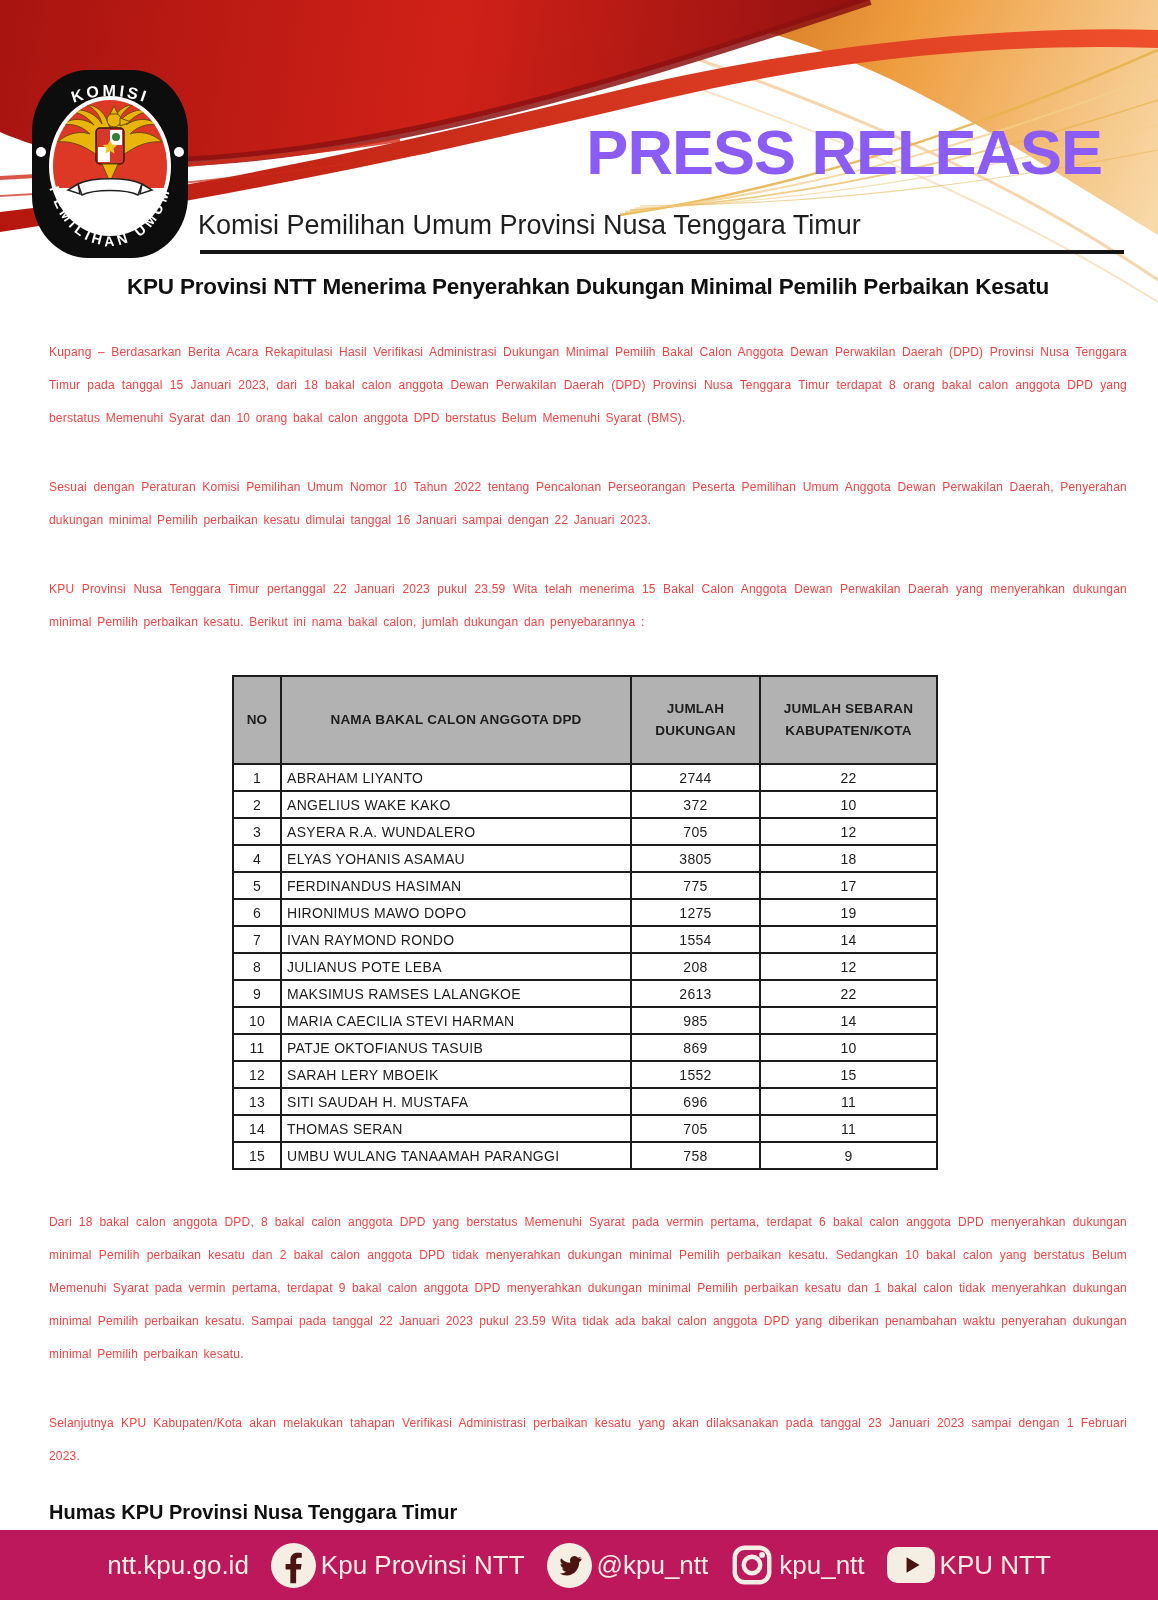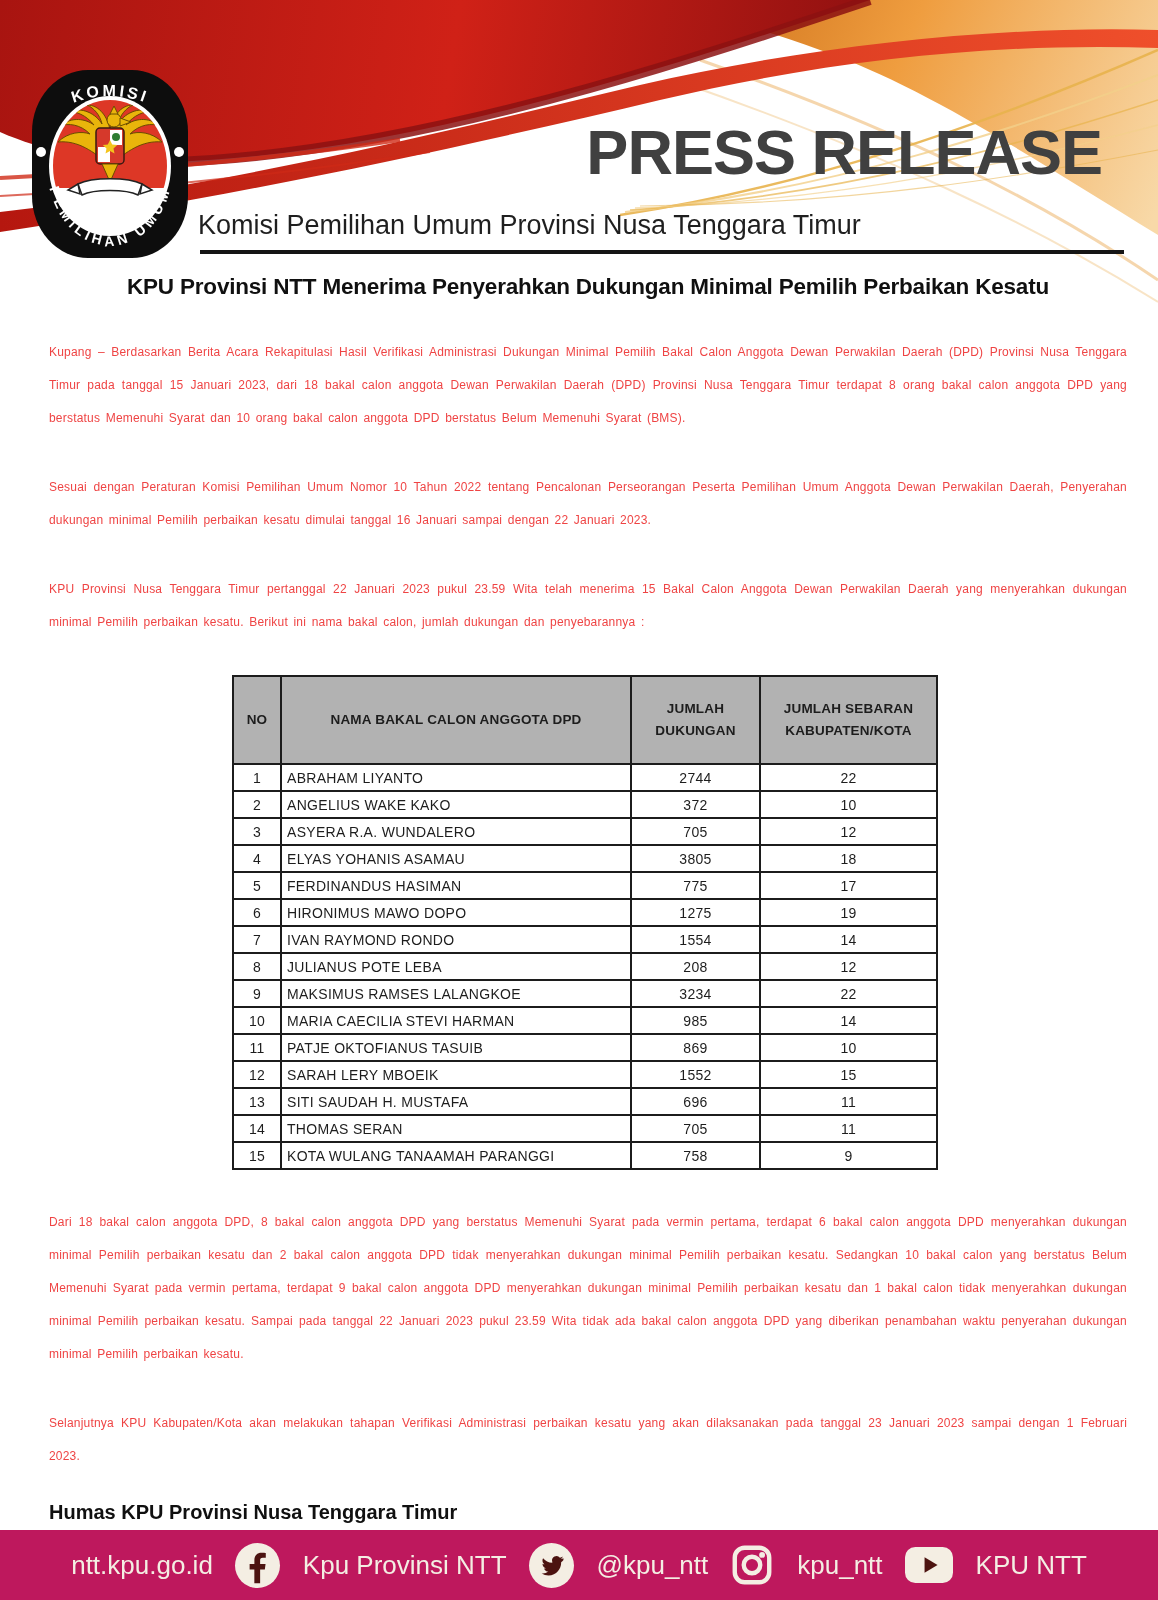--- a/index.html
+++ b/index.html
@@ -5,21 +5,21 @@
   * { margin:0; padding:0; box-sizing:border-box; }
   html,body { width:1158px; height:1600px; background:#fff; font-family:"Liberation Sans", sans-serif; }
   .page { position:relative; width:1158px; height:1600px; background:#fff; overflow:hidden; }
 
   .header-wave { position:absolute; top:0; left:0; width:1158px; height:345px; }
   .kpu-logo { position:absolute; top:68px; left:30px; width:160px; height:192px; }
 
   .press-title {
     position:absolute; top:116px; right:56px;
     font-size:63px; font-weight:bold; letter-spacing:-1px;
-    color:#404040; white-space:nowrap;
+    color:#8b5cf6; white-space:nowrap;
   }
   .subtitle {
     position:absolute; top:210px; left:198px;
     font-size:27px; color:#1f1f1f; white-space:nowrap;
   }
   .header-rule {
     position:absolute; top:250px; left:200px;
     width:924px; height:4px; background:#151515;
   }
 
@@ -59,21 +59,21 @@
     position:absolute; left:0; right:0; bottom:0; height:70px;
     background:#be185d; display:flex; align-items:center; justify-content:center;
     gap:22px; color:#f4eee3; font-size:26px;
   }
   .footer .label { white-space:nowrap; }
   .icon-circle {
     width:45px; height:45px; border-radius:50%; background:#f4eee3;
     display:flex; align-items:center; justify-content:center; flex:0 0 auto;
   }
   .icon-plain { display:flex; align-items:center; flex:0 0 auto; }
-  .social { display:flex; align-items:center; gap:23px; }
+  .social { display:flex; align-items:center; gap:5px; }
 </style>
 </head>
 <body>
 
 <div class="page">
 
   <svg class="header-wave" viewBox="0 0 1158 345" preserveAspectRatio="none">
     <defs>
       <linearGradient id="gOr" gradientUnits="userSpaceOnUse" x1="660" y1="0" x2="1158" y2="210">
         <stop offset="0" stop-color="#c96a14"></stop>
@@ -230,21 +230,21 @@
             </tr>
             <tr>
               <td>8</td>
               <td class="name">JULIANUS POTE LEBA</td>
               <td>208</td>
               <td>12</td>
             </tr>
             <tr>
               <td>9</td>
               <td class="name">MAKSIMUS RAMSES LALANGKOE</td>
-              <td>3234</td>
+              <td>2613</td>
               <td>22</td>
             </tr>
             <tr>
               <td>10</td>
               <td class="name">MARIA CAECILIA STEVI HARMAN</td>
               <td>985</td>
               <td>14</td>
             </tr>
             <tr>
               <td>11</td>
@@ -265,21 +265,21 @@
               <td>11</td>
             </tr>
             <tr>
               <td>14</td>
               <td class="name">THOMAS SERAN</td>
               <td>705</td>
               <td>11</td>
             </tr>
             <tr>
               <td>15</td>
-              <td class="name">KOTA WULANG TANAAMAH PARANGGI</td>
+              <td class="name">UMBU WULANG TANAAMAH PARANGGI</td>
               <td>758</td>
               <td>9</td>
             </tr>
           </tbody>
       </table>
     </div>
 
     <p>Dari 18 bakal calon anggota DPD, 8 bakal calon anggota DPD yang berstatus Memenuhi Syarat pada vermin pertama, terdapat 6 bakal calon anggota DPD menyerahkan dukungan minimal Pemilih perbaikan kesatu dan 2 bakal calon anggota DPD tidak menyerahkan dukungan minimal Pemilih perbaikan kesatu. Sedangkan 10 bakal calon yang berstatus Belum Memenuhi Syarat pada vermin pertama, terdapat 9 bakal calon anggota DPD menyerahkan dukungan minimal Pemilih perbaikan kesatu dan 1 bakal calon tidak menyerahkan dukungan minimal Pemilih perbaikan kesatu. Sampai pada tanggal 22 Januari 2023 pukul 23.59 Wita tidak ada bakal calon anggota DPD yang diberikan penambahan waktu penyerahan dukungan minimal Pemilih perbaikan kesatu.</p>
     <p>Selanjutnya KPU Kabupaten/Kota akan melakukan tahapan Verifikasi Administrasi perbaikan kesatu yang akan dilaksanakan pada tanggal 23 Januari 2023 sampai dengan 1 Februari 2023.</p>
     <div class="signature">Humas KPU Provinsi Nusa Tenggara Timur</div>

